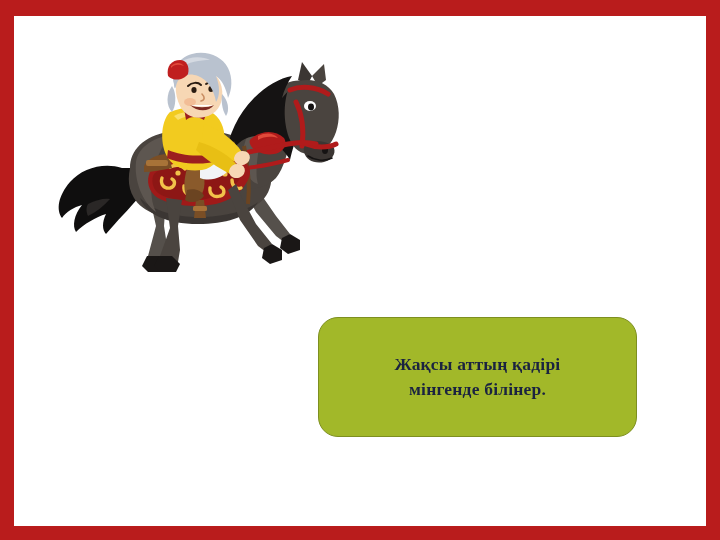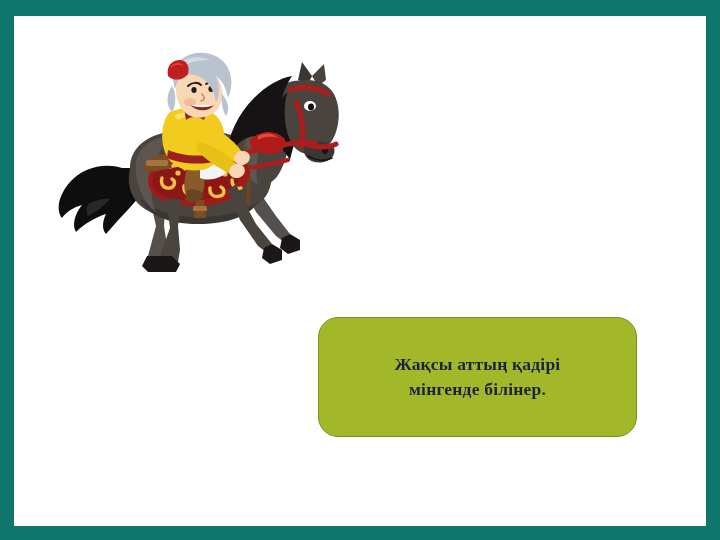--- a/index.html
+++ b/index.html
@@ -12,21 +12,21 @@
     height: 540px;
     overflow: hidden;
     font-family: "Liberation Serif", "DejaVu Serif", serif;
   }
 
   
   #slide {
     position: relative;
     width: 720px;
     height: 540px;
-    background: #0f766e;
+    background: #b91c1c;
     box-sizing: border-box;
     overflow: hidden;
   }
   #canvas {
     position: absolute;
     left: 14px;
     top: 16px;
     width: 692px;
     height: 510px;
     background: #ffffff;

